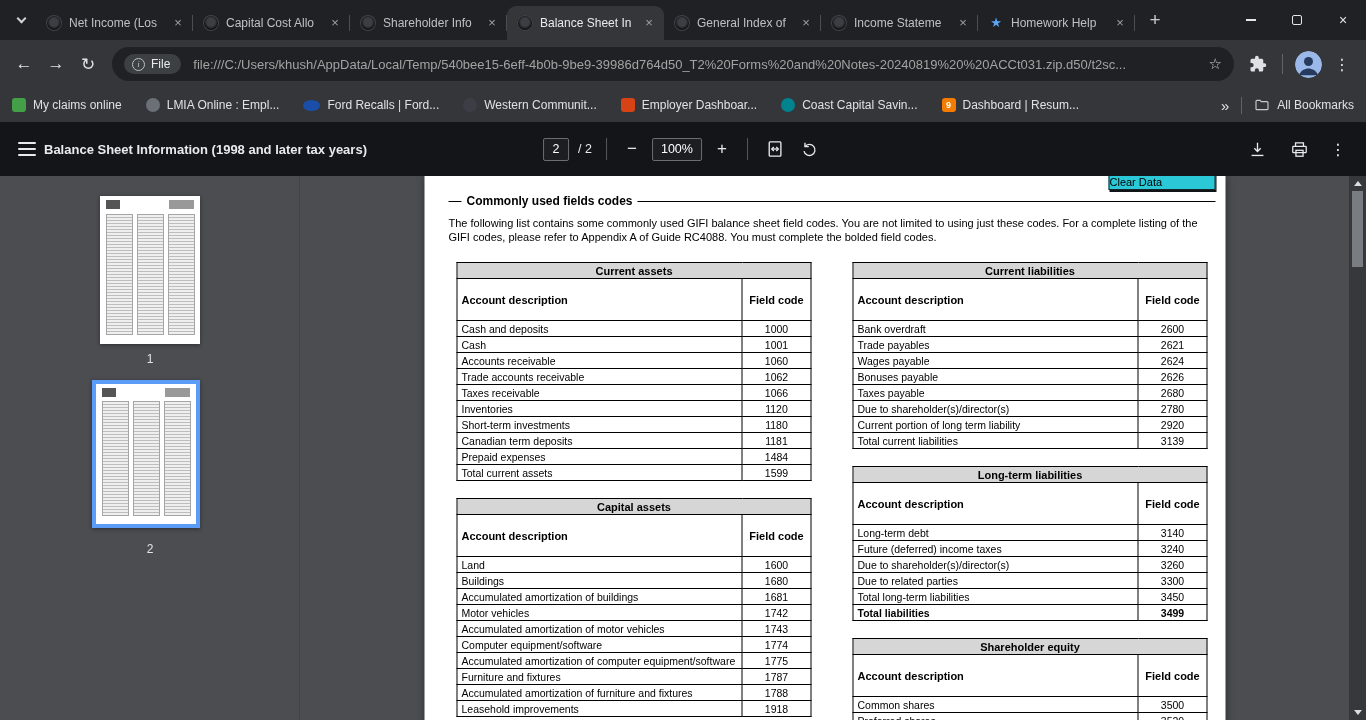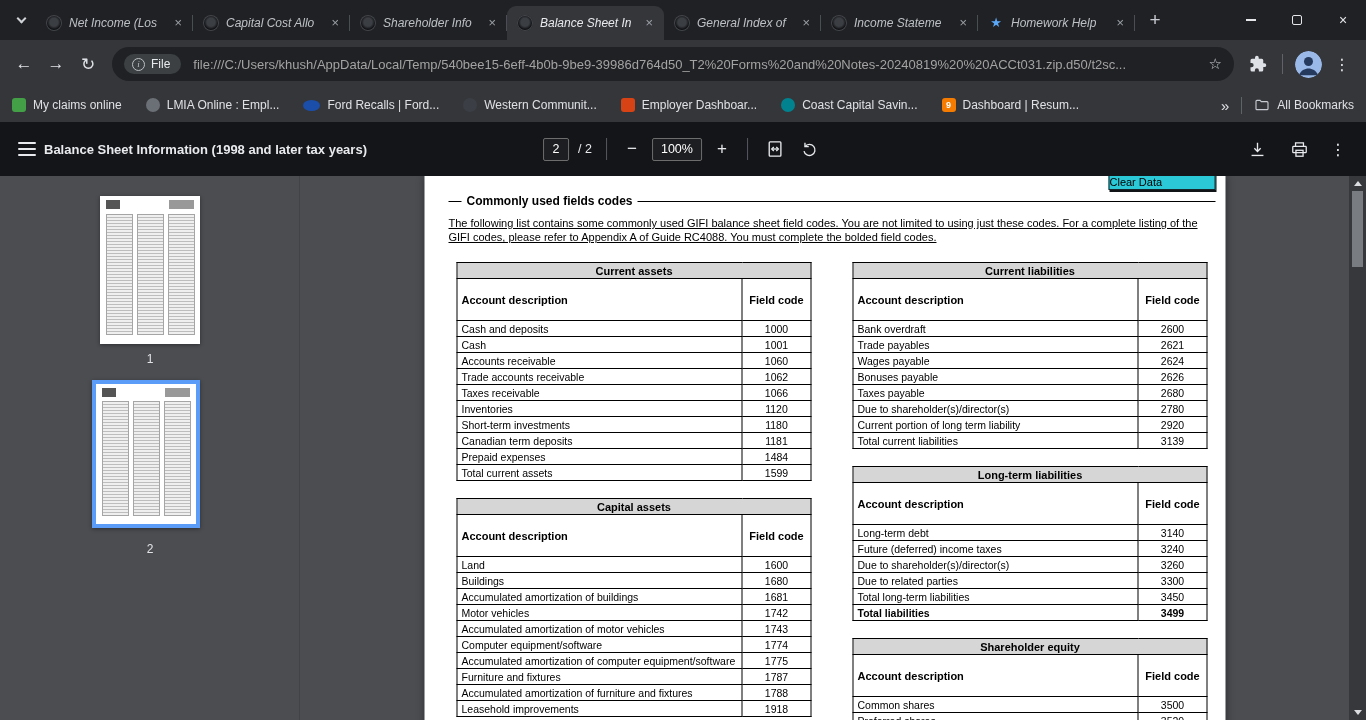--- a/index.html
+++ b/index.html
@@ -3,21 +3,21 @@
 <meta charset="utf-8">
 <style>
   * { margin:0; padding:0; box-sizing:border-box; }
   html,body { width:1366px; height:720px; overflow:hidden; background:#202124;
               font-family:"Liberation Sans","DejaVu Sans",sans-serif; }
 
   
   .tabstrip { height:40px; background:#202124; display:flex; align-items:center; position:relative; }
   .tab-search { width:26px; height:26px; margin-left:8px; display:flex; align-items:center; justify-content:center; cursor:pointer; }
   .chev { width:7px; height:7px; border-right:2px solid #cfd2d6; border-bottom:2px solid #cfd2d6; transform:rotate(45deg); margin-top:-3px; }
-  .tabs { display:flex; align-items:flex-start; height:40px; margin-left:2px;font-style:italic; }
+  .tabs { display:flex; align-items:flex-start; height:40px; margin-left:2px; }
   .tab { width:157px; height:34px; margin-top:6px; display:flex; align-items:center; gap:7px; padding:0 7px 0 10px;
          border-radius:9px 9px 0 0; color:#bdc1c6; font-size:12px; position:relative; cursor:pointer; }
   .tab.active { background:#35363a; color:#e8eaed; }
   .tab:not(.active)::after { content:""; position:absolute; right:0; top:9px; height:16px; width:1px; background:#4a4d51; }
   .favicon { width:16px; height:16px; flex:none; display:flex; align-items:center; justify-content:center; }
   .fav-doc { border-radius:50%; background:radial-gradient(circle at 50% 45%, #3b3e43 0 34%, #101114 60%); box-shadow:inset 0 0 0 1px #43464b; }
   .fav-star { color:#5ba7f7; font-size:13px; line-height:16px; }
   .tab-title { flex:1; overflow:hidden; white-space:nowrap; }
   .tab-close { width:16px; height:16px; border-radius:50%; color:#9aa0a6; font-size:13px; line-height:15px; text-align:center; flex:none; cursor:pointer; }
   .newtab { width:28px; height:28px; margin-left:6px; color:#c7cbd1; font-size:19px; display:flex; align-items:center; justify-content:center; cursor:pointer; }
@@ -90,21 +90,21 @@
           background:#fff; color:#000; box-shadow:0 0 8px rgba(0,0,0,.45); }
 
   .clear-btn { position:absolute; top:-2px; right:10px; width:107px; height:16px; background:#2bc9d7;
                border:1px solid #17262a; box-shadow:1px 2px 0 #101417; font-size:11px; line-height:13px;
                color:#000; text-align:left; cursor:pointer; font-family:inherit; }
   .legend { position:absolute; top:18px; left:24px; right:10px; display:flex; align-items:center;
             font-weight:bold; font-size:12px; }
   .legend::before { content:""; width:13px; height:1px; background:#000; }
   .legend::after  { content:""; flex:1;    height:1px; background:#000; }
   .legend span { padding:0 5px; }
-  .intro { position:absolute; top:40px; left:24px; width:757px; font-size:11px; line-height:14px;text-decoration:underline; }
+  .intro { position:absolute; top:40px; left:24px; width:757px; font-size:11px; line-height:14px; }
 
   .col-left  { position:absolute; left:32px;  top:86px; width:355px; }
   .col-right { position:absolute; left:428px; top:86px; width:355px; }
   .gifi-table { width:355px; border-collapse:collapse; margin-bottom:17px; font-size:10.5px; }
   .gifi-table td { border:1px solid #000; }
   .gifi-table .t-title td { height:16px; background:#d6d6d6; font-weight:bold; font-size:11px; text-align:center; }
   .gifi-table .t-head td { height:42px; font-weight:bold; font-size:11px; vertical-align:middle; }
   .gifi-table td.desc { padding:0 4px; white-space:nowrap; overflow:hidden; }
   .gifi-table td.code { text-align:center; padding:0 2px;margin-top:36px; }
   .gifi-table .t-row td { height:16px; }

